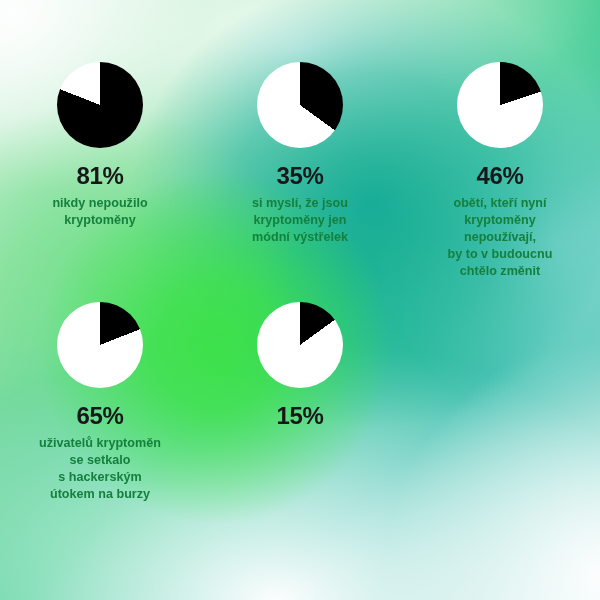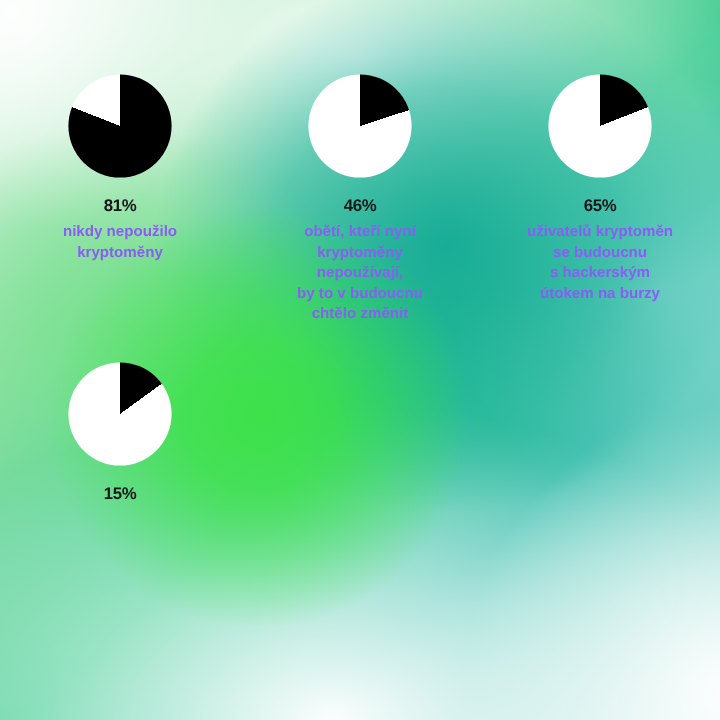--- a/index.html
+++ b/index.html
@@ -59,32 +59,32 @@
   .pie {
     width: 86px;
     height: 86px;
     border-radius: 50%;
     background: #ffffff;
     flex: 0 0 auto;
   }
 
   .stat-percent {
     margin-top: 16px;
-    font-size: 14px;
+    font-size: 24px;
     font-weight: bold;
     color: #17171a;
     letter-spacing: -0.3px;
     line-height: 1;
   }
 
   .stat-desc {
     margin-top: 7px;
     font-size: 12.6px;
     font-weight: bold;
-    color: #8b5cf6;
+    color: #15803d;
     text-align: center;
     line-height: 1.34;
     white-space: pre-line;
     max-width: 185px;
   }
 </style>
 </head>
 <body>
 
 <div id="infographic">
@@ -94,36 +94,43 @@
   <div id="stats-grid">
 
     <div class="stat-cell">
       <div class="pie" style="background: conic-gradient(rgb(0, 0, 0) 0deg, rgb(0, 0, 0) 291.6deg, rgb(255, 255, 255) 291.6deg, rgb(255, 255, 255) 360deg);"></div>
       <div class="stat-percent">81%</div>
       <div class="stat-desc">nikdy nepoužilo
 kryptoměny</div>
     </div>
 
 
+    <div class="stat-cell">
+      <div class="pie" style="background: conic-gradient(rgb(0, 0, 0) 0deg, rgb(0, 0, 0) 126deg, rgb(255, 255, 255) 126deg, rgb(255, 255, 255) 360deg);"></div>
+      <div class="stat-percent">35%</div>
+      <div class="stat-desc">si myslí, že jsou
+kryptoměny jen
+módní výstřelek</div>
+    </div>
 
     <div class="stat-cell">
       <div class="pie" style="background: conic-gradient(rgb(0, 0, 0) 0deg, rgb(0, 0, 0) 72deg, rgb(255, 255, 255) 72deg, rgb(255, 255, 255) 360deg);"></div>
       <div class="stat-percent">46%</div>
       <div class="stat-desc">obětí, kteří nyní
 kryptoměny
 nepoužívají,
 by to v budoucnu
 chtělo změnit</div>
     </div>
 
     <div class="stat-cell">
       <div class="pie" style="background: conic-gradient(rgb(0, 0, 0) 0deg, rgb(0, 0, 0) 68.4deg, rgb(255, 255, 255) 68.4deg, rgb(255, 255, 255) 360deg);"></div>
       <div class="stat-percent">65%</div>
       <div class="stat-desc">uživatelů kryptoměn
-se budoucnu
+se setkalo
 s hackerským
 útokem na burzy</div>
     </div>
 
     <div class="stat-cell">
       <div class="pie" style="background: conic-gradient(rgb(0, 0, 0) 0deg, rgb(0, 0, 0) 54deg, rgb(255, 255, 255) 54deg, rgb(255, 255, 255) 360deg);"></div>
       <div class="stat-percent">15%</div>
     </div>
 
   </div>

